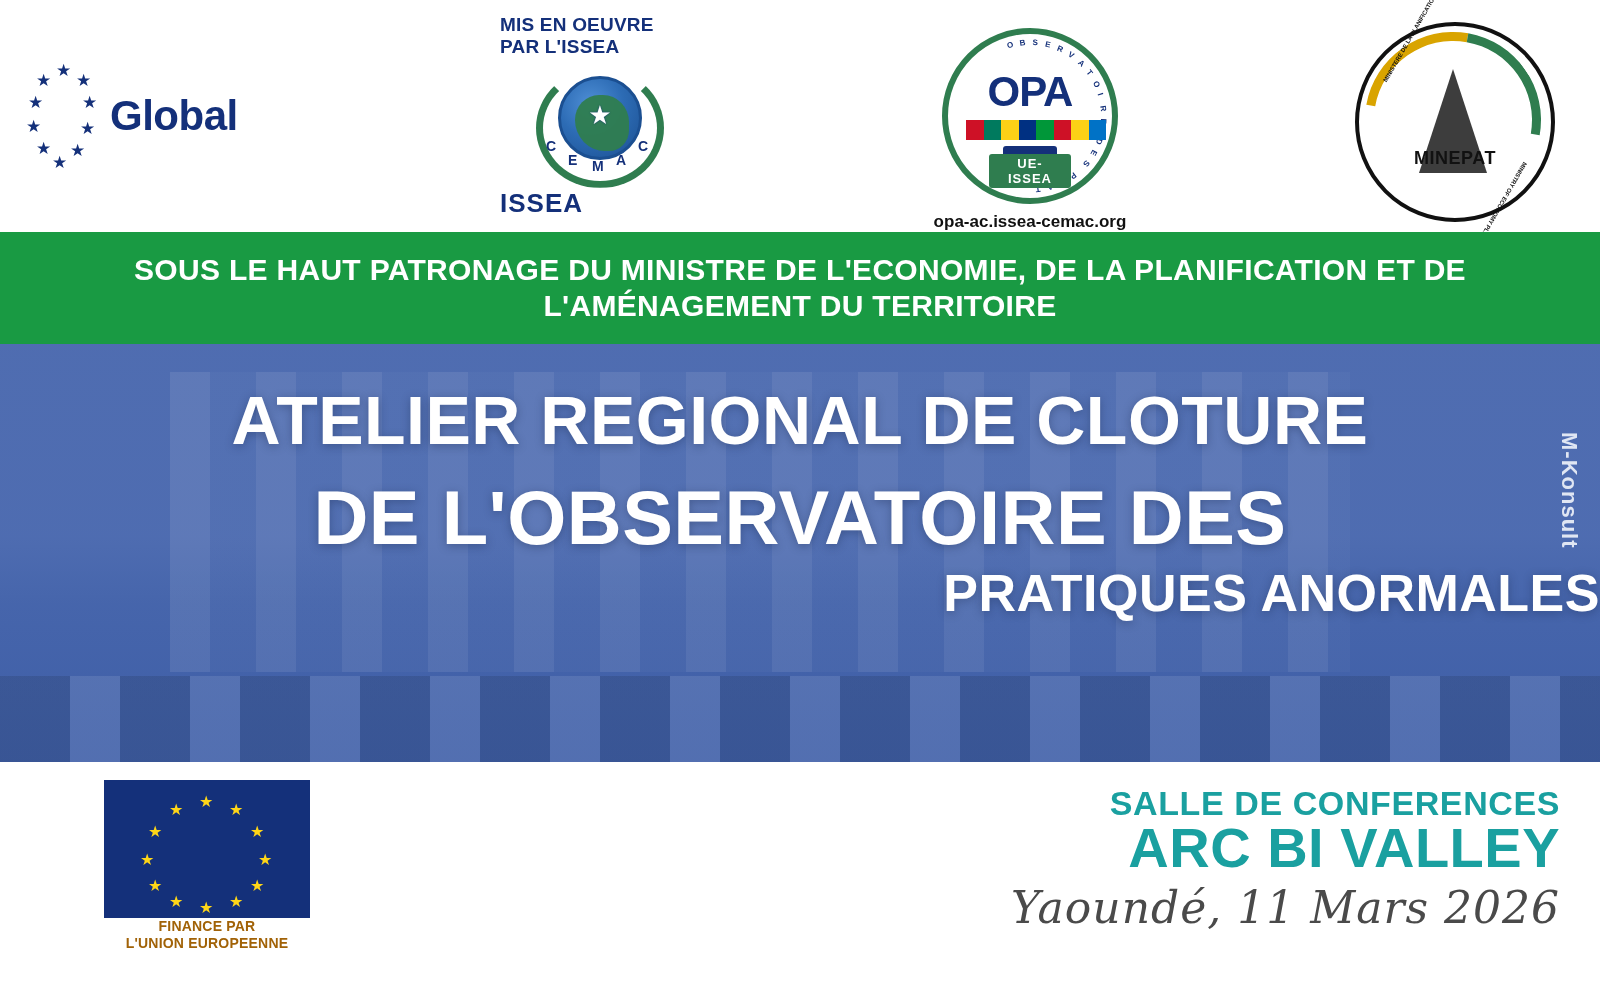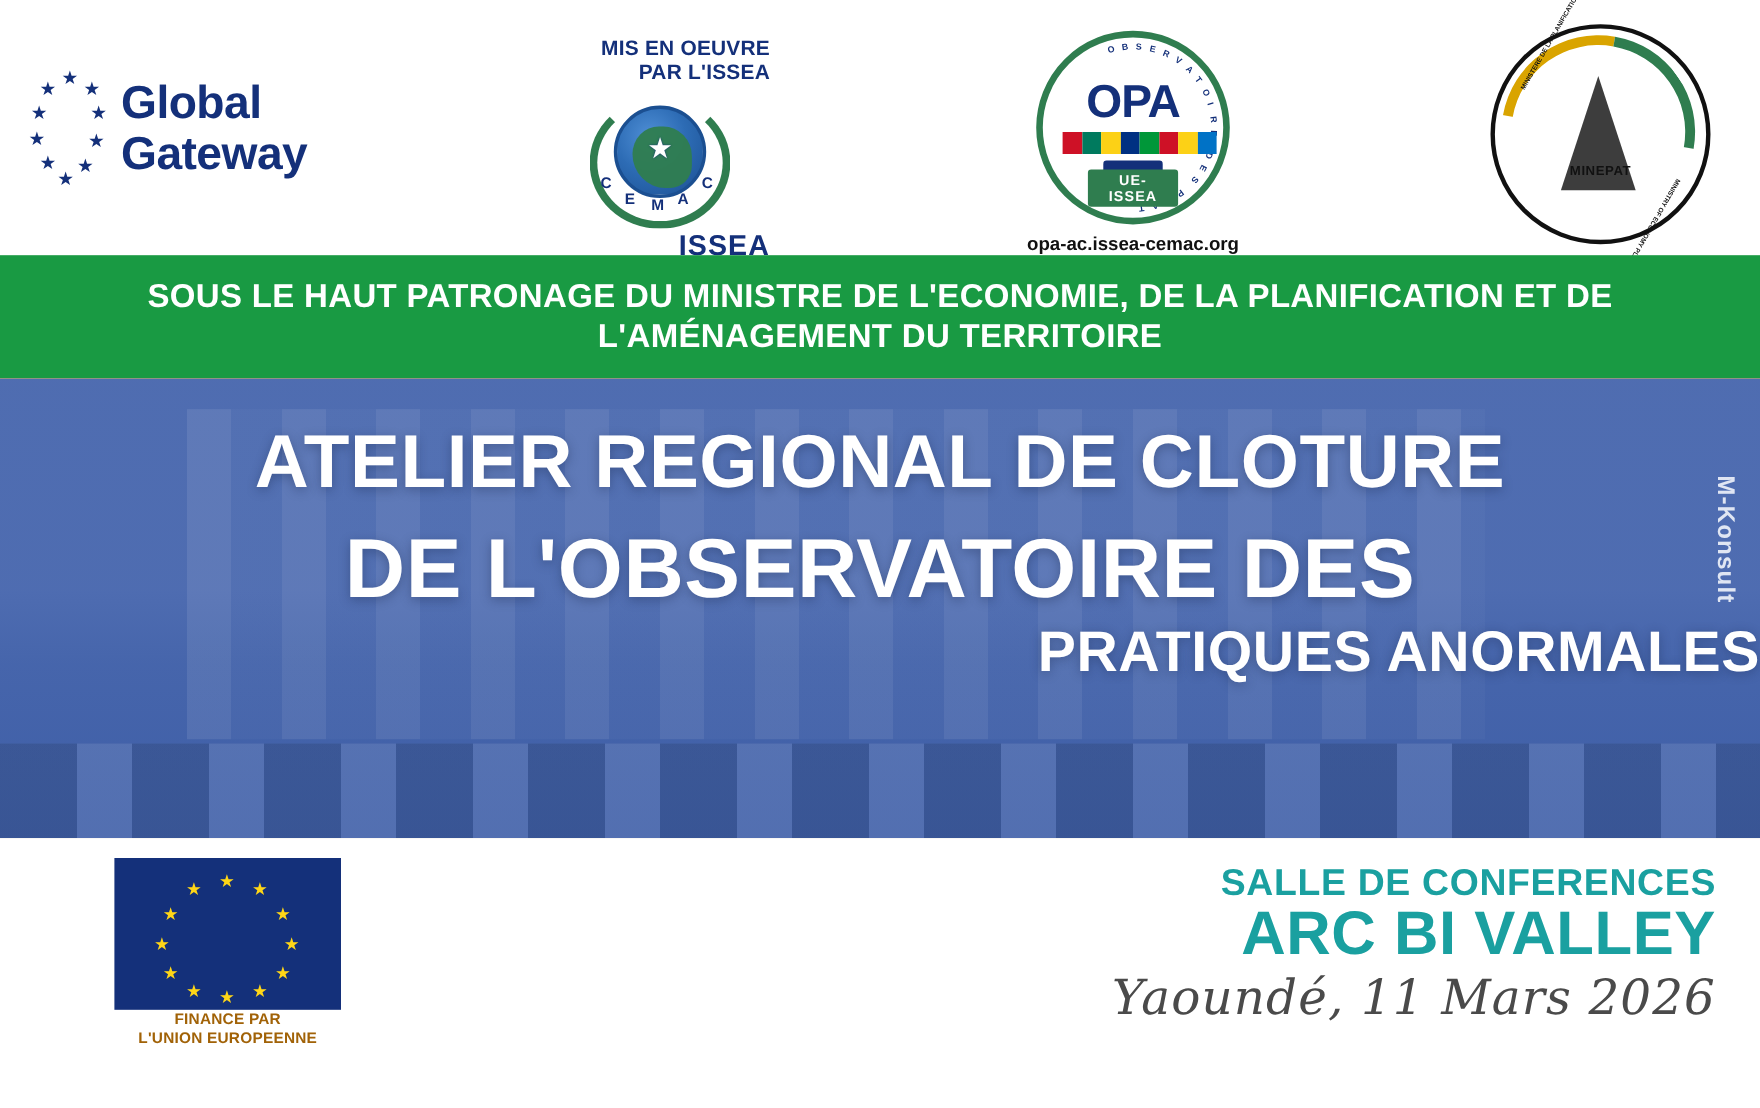--- a/index.html
+++ b/index.html
@@ -38,22 +38,22 @@
   .gg-text {
     color: #14307a;
     font-size: 42px;
     font-weight: bold;
     line-height: 1.12;
     letter-spacing: -0.5px;
   }
 
   
   .issea-block {
-    position: absolute; left: 500px; top: 34px;
-    width: 200px; text-align: right;
+    position: absolute; left: 500px; top: 14px;
+    width: 200px; text-align: left;
   }
   .issea-top {
     color: #14307a; font-weight: bold; font-size: 19px;
     line-height: 1.15; letter-spacing: 0.2px;
   }
   .issea-emblem {
     position: relative;
     width: 140px; height: 130px; margin: 6px auto 0;
   }
   .issea-globe {
@@ -165,21 +165,21 @@
   }
   .minepat-tower {
     width: 0; height: 0;
     border-left: 34px solid transparent;
     border-right: 34px solid transparent;
     border-bottom: 104px solid #1b1b1b;
     opacity: .85;
   }
   .minepat-label {
     position: absolute; left: 50%; top: 126px; transform: translateX(-50%);
-    font-size: 12px; font-weight: bold; color: #111111; letter-spacing: .5px;
+    font-size: 18px; font-weight: bold; color: #111111; letter-spacing: .5px;
   }
   .minepat-ring-txt {
     position: absolute; inset: 0;
   }
   .minepat-ring-txt span {
     position: absolute; left: 50%; top: 50%;
     font-size: 6px; font-weight: bold; color: #111111;
     transform-origin: 0 0; white-space: nowrap;
   }
 
@@ -197,21 +197,21 @@
     font-weight: bold;
     line-height: 1.2;
     letter-spacing: .3px;
     padding: 0 60px;
   }
 
   
   .blue-area {
     position: absolute; left: 0; top: 344px;
     width: 1600px; height: 418px;
-    background: #a16207;
+    background: #14532d;
     overflow: hidden;
   }
   .photo-bg {
     position: absolute; inset: 0;
     background:
       linear-gradient(180deg, rgba(58,91,168,.86) 0%, rgba(58,91,168,.88) 60%, rgba(58,91,168,.92) 100%),
       linear-gradient(180deg, #cfd8e6 0%, #dbe3ee 46%, #9fb0c6 62%, #7e8ea6 100%);
   }
   .photo-bg::before {
     content: "";
@@ -306,21 +306,20 @@
         <span style="left:-6px;  top:32px;">★</span>
         <span style="left:48px;  top:32px;">★</span>
         <span style="left:-8px;  top:56px;">★</span>
         <span style="left:46px;  top:58px;">★</span>
         <span style="left:2px;   top:78px;">★</span>
         <span style="left:36px;  top:80px;">★</span>
         <span style="left:18px;  top:92px;">★</span>
       </div>
       <div class="gg-text">
         <div>Global</div>
-        <div>Gateway</div>
       </div>
     </div>
 
     <div class="issea-block">
       <div class="issea-top">
         <div>MIS EN OEUVRE</div>
         <div>PAR L'ISSEA</div>
       </div>
       <div class="issea-emblem">
         <div class="issea-wreath"></div>

